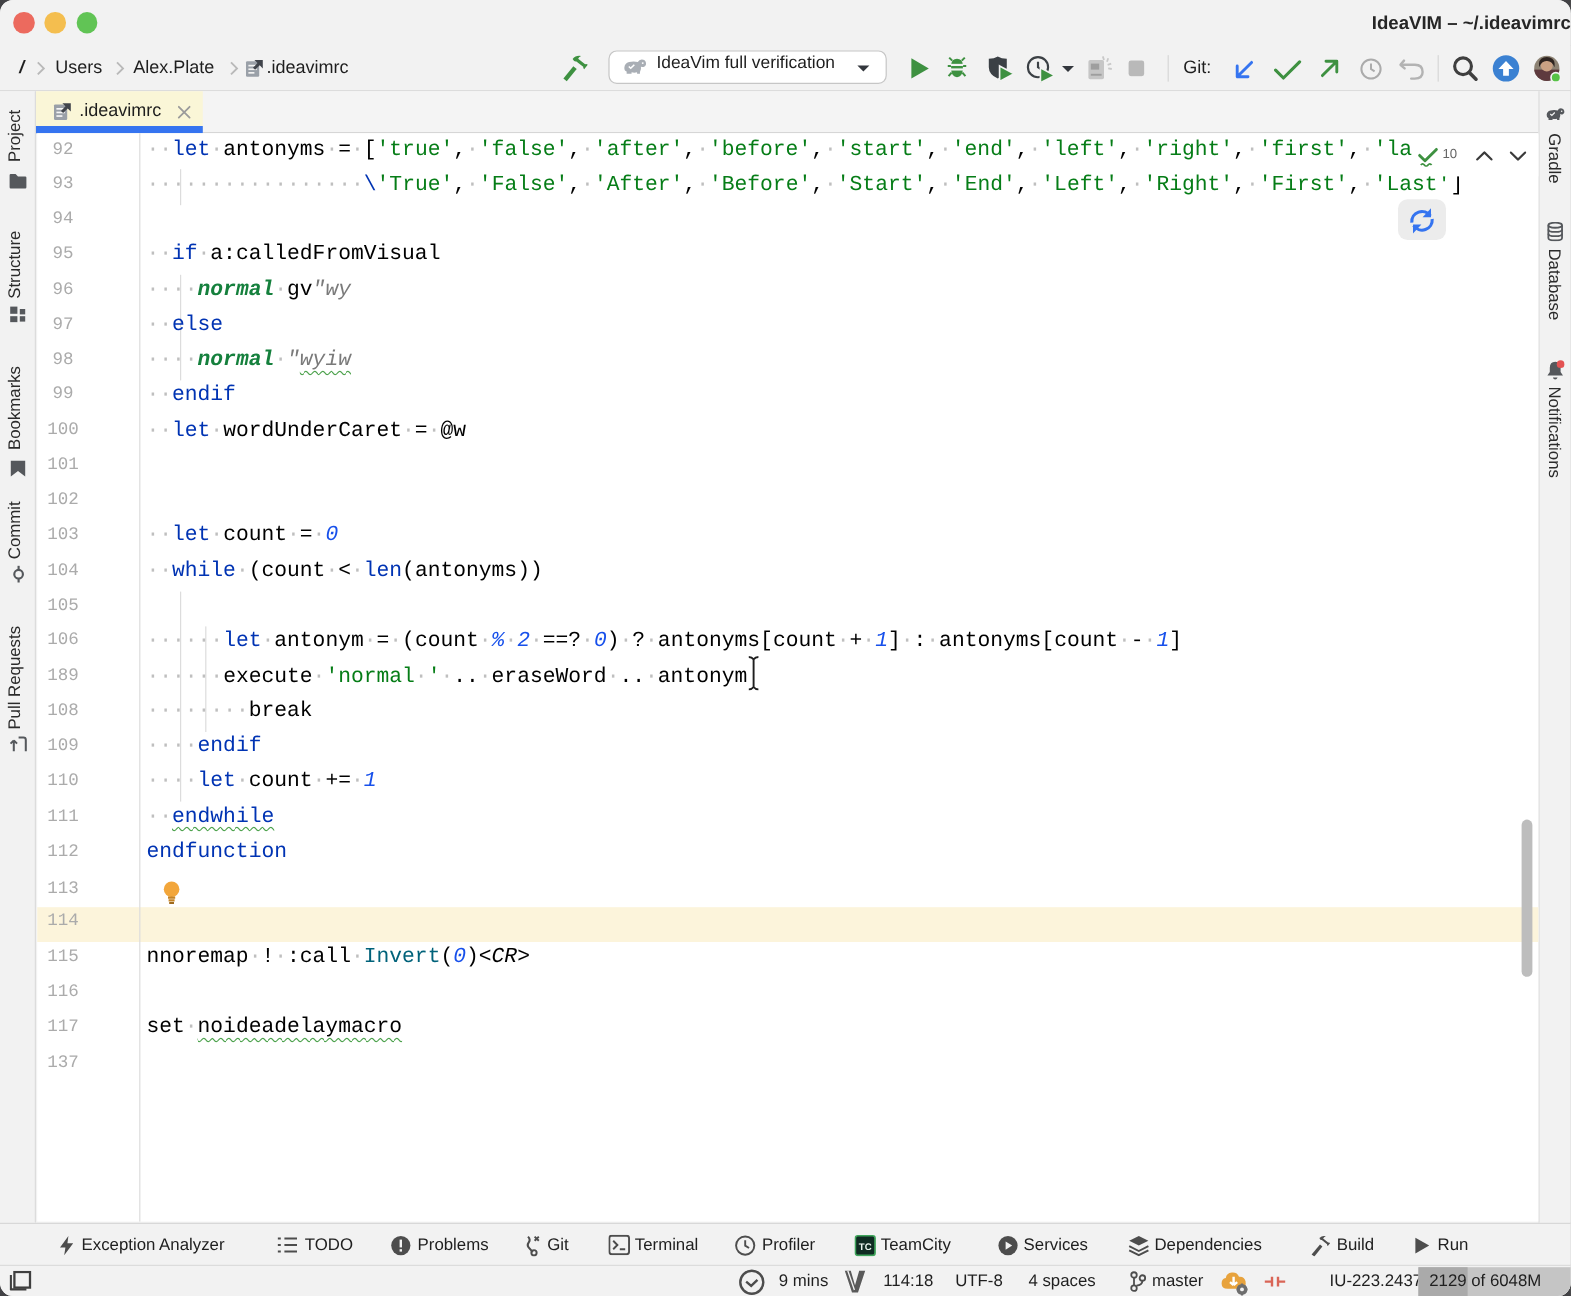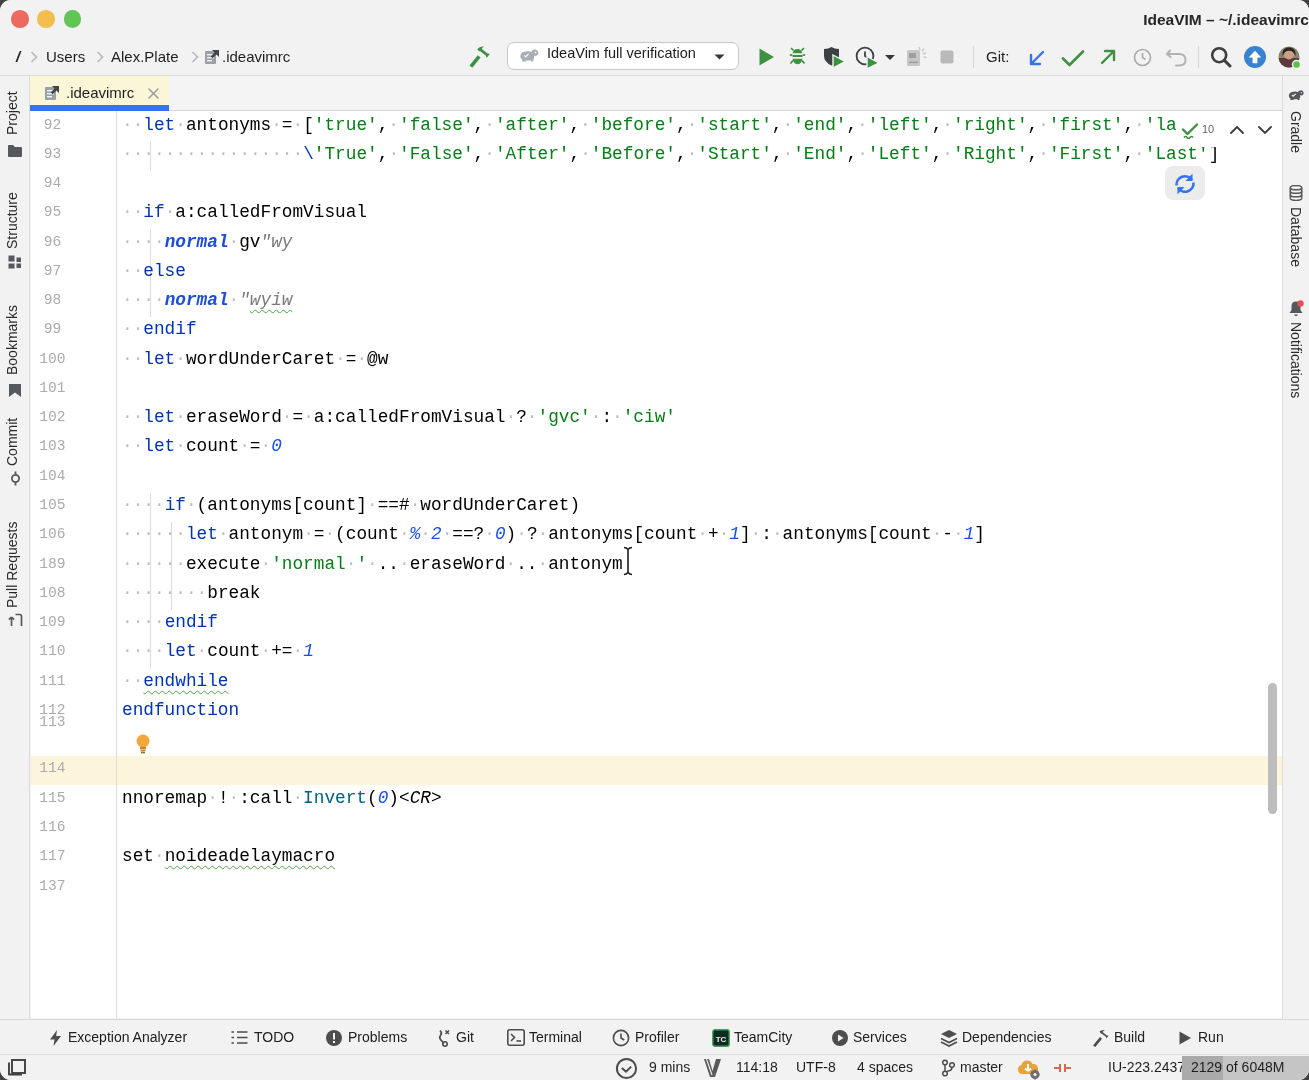--- a/index.html
+++ b/index.html
@@ -28,21 +28,21 @@
 #caretrow { position:absolute; left:0px; top:644.94px; width:1251px; height:29.27px; background:#FCF4DB; }
 #gutline { position:absolute; left:85px; top:0; width:1px; height:907px; background:#DDDDDD; }
 .ln { position:absolute; left:0px; width:43px; height:29.27px; line-height:29.27px; text-align:center; font-family:"Liberation Mono", monospace; font-size:14.6px; color:#ABABAB; }
 .cl { position:absolute; left:91px; height:29.27px; line-height:29.27px; font-family:"Liberation Mono", monospace; font-size:17.75px; color:#000000; white-space:pre; }
 .cl .w { color:#BFBFBF; }
 .cl .k { color:#0033B3; }
 .cl .s { color:#067D17; }
 .cl .n { color:#1750EB; font-style:italic; }
 .cl .f { color:#00627A; }
 .cl .g { color:#7A7A7A; font-style:italic; }
-.cl .b { color:#1d4ed8; font-weight:bold; font-style:italic; }
+.cl .b { color:#15803d; font-weight:bold; font-style:italic; }
 .cl .i { font-style:italic; }
 .cl .q { text-decoration:underline wavy #4FA34F 1.4px; text-underline-offset:4px; }
 .cl .cur { color:#FFFFFF; position:relative; z-index:0; } .cl .cur::before { content:""; position:absolute; left:0; right:0; top:-1.5px; bottom:-4.5px; background:#000; z-index:-1; }
 .iguide { position:absolute; width:1px; background:#DCDCDC; }
 
 #inspw { position:absolute; left:1146px; top:1px; width:105px; height:35px; background:#FFFFFF; }
 #reloadbtn { position:absolute; left:1134px; top:55px; width:40px; height:34px; background:#ECECEC; border-radius:8px; }
 #scrollthumb { position:absolute; left:1237px; top:572px; width:9px; height:131px; background:#BDBDBD; border-radius:4.5px; }
 
 #botbar { position:absolute; left:0; top:1019px; width:1309px; height:35px; background:#F2F2F2; border-top:1px solid #D8D8D8; }
@@ -276,37 +276,36 @@
 <div class="ln" style="top:321.47px">103</div>
 <div class="ln" style="top:350.74px">104</div>
 <div class="ln" style="top:380.01px">105</div>
 <div class="ln" style="top:409.28px">106</div>
 <div class="ln" style="top:438.55px">189</div>
 <div class="ln" style="top:467.82px">108</div>
 <div class="ln" style="top:497.09px">109</div>
 <div class="ln" style="top:526.36px">110</div>
 <div class="ln" style="top:555.63px">111</div>
 <div class="ln" style="top:584.90px">112</div>
-<div class="ln" style="top:597px">113</div>
+<div class="ln" style="top:616px">113</div>
 <div class="ln" style="top:643.44px">114</div>
 <div class="ln" style="top:672.71px">115</div>
 <div class="ln" style="top:701.98px">116</div>
 <div class="ln" style="top:731.25px">117</div>
 <div class="ln" style="top:760.52px">137</div>
 <div class="cl" style="top:-0.50px"><span class="w">·</span><span class="w">·</span><span class="k">let</span><span class="w">·</span>antonyms<span class="w">·</span>=<span class="w">·</span>[<span class="s">'true'</span>,<span class="w">·</span><span class="s">'false'</span>,<span class="w">·</span><span class="s">'after'</span>,<span class="w">·</span><span class="s">'before'</span>,<span class="w">·</span><span class="s">'start'</span>,<span class="w">·</span><span class="s">'end'</span>,<span class="w">·</span><span class="s">'left'</span>,<span class="w">·</span><span class="s">'right'</span>,<span class="w">·</span><span class="s">'first'</span>,<span class="w">·</span><span class="s">'last'</span>,</div>
 <div class="cl" style="top:28.77px"><span class="w">·</span><span class="w">·</span><span class="w">·</span><span class="w">·</span><span class="w">·</span><span class="w">·</span><span class="w">·</span><span class="w">·</span><span class="w">·</span><span class="w">·</span><span class="w">·</span><span class="w">·</span><span class="w">·</span><span class="w">·</span><span class="w">·</span><span class="w">·</span><span class="w">·</span><span class="k">\</span><span class="s">'True'</span>,<span class="w">·</span><span class="s">'False'</span>,<span class="w">·</span><span class="s">'After'</span>,<span class="w">·</span><span class="s">'Before'</span>,<span class="w">·</span><span class="s">'Start'</span>,<span class="w">·</span><span class="s">'End'</span>,<span class="w">·</span><span class="s">'Left'</span>,<span class="w">·</span><span class="s">'Right'</span>,<span class="w">·</span><span class="s">'First'</span>,<span class="w">·</span><span class="s">'Last'</span>]</div>
 <div class="cl" style="top:87.31px"><span class="w">·</span><span class="w">·</span><span class="k">if</span><span class="w">·</span>a:calledFromVisual</div>
 <div class="cl" style="top:116.58px"><span class="w">·</span><span class="w">·</span><span class="w">·</span><span class="w">·</span><span class="b">normal</span><span class="w">·</span>gv<span class="g">"wy</span></div>
 <div class="cl" style="top:145.85px"><span class="w">·</span><span class="w">·</span><span class="k">else</span></div>
 <div class="cl" style="top:175.12px"><span class="w">·</span><span class="w">·</span><span class="w">·</span><span class="w">·</span><span class="b">normal</span><span class="w">·</span><span class="g">"</span><span class="g q">wyiw</span></div>
 <div class="cl" style="top:204.39px"><span class="w">·</span><span class="w">·</span><span class="k">endif</span></div>
 <div class="cl" style="top:233.66px"><span class="w">·</span><span class="w">·</span><span class="k">let</span><span class="w">·</span>wordUnderCaret<span class="w">·</span>=<span class="w">·</span>@w</div>
-<div class="cl" style="top:292.20px"><span class="w">·</span><span class="w">·</span><span class="k">let</span><span class="w">·</span>eraseWord<span class="w">·</span>=<span class="w">·</span>a:calledFromVisual<span class="w">·</span>?<span class="w">·</span><span class="s">'gvc'</span><span class="w">·</span>:<span class="w">·</span><span class="s">'ciw'</span></div>
 <div class="cl" style="top:321.47px"><span class="w">·</span><span class="w">·</span><span class="k">let</span><span class="w">·</span>count<span class="w">·</span>=<span class="w">·</span><span class="n">0</span></div>
-<div class="cl" style="top:380.01px"><span class="w">·</span><span class="w">·</span><span class="w">·</span><span class="w">·</span><span class="k">if</span><span class="w">·</span>(antonyms[count]<span class="w">·</span>==#<span class="w">·</span>wordUnderCaret)</div>
+<div class="cl" style="top:350.74px"><span class="w">·</span><span class="w">·</span><span class="k">while</span><span class="w">·</span>(count<span class="w">·</span>&lt;<span class="w">·</span><span class="k">len</span>(antonyms))</div>
 <div class="cl" style="top:409.28px"><span class="w">·</span><span class="w">·</span><span class="w">·</span><span class="w">·</span><span class="w">·</span><span class="w">·</span><span class="k">let</span><span class="w">·</span>antonym<span class="w">·</span>=<span class="w">·</span>(count<span class="w">·</span><span class="n">%</span><span class="w">·</span><span class="n">2</span><span class="w">·</span>==?<span class="w">·</span><span class="n">0</span>)<span class="w">·</span>?<span class="w">·</span>antonyms[count<span class="w">·</span>+<span class="w">·</span><span class="n">1</span>]<span class="w">·</span>:<span class="w">·</span>antonyms[count<span class="w">·</span>-<span class="w">·</span><span class="n">1</span>]</div>
 <div class="cl" style="top:438.55px"><span class="w">·</span><span class="w">·</span><span class="w">·</span><span class="w">·</span><span class="w">·</span><span class="w">·</span>execute<span class="w">·</span><span class="s">'normal</span><span class="w">·</span><span class="s">'</span><span class="w">·</span>..<span class="w">·</span>eraseWord<span class="w">·</span>..<span class="w">·</span>antonym</div>
 <div class="cl" style="top:467.82px"><span class="w">·</span><span class="w">·</span><span class="w">·</span><span class="w">·</span><span class="w">·</span><span class="w">·</span><span class="w">·</span><span class="w">·</span>break</div>
 <div class="cl" style="top:497.09px"><span class="w">·</span><span class="w">·</span><span class="w">·</span><span class="w">·</span><span class="k">endif</span></div>
 <div class="cl" style="top:526.36px"><span class="w">·</span><span class="w">·</span><span class="w">·</span><span class="w">·</span><span class="k">let</span><span class="w">·</span>count<span class="w">·</span>+=<span class="w">·</span><span class="n">1</span></div>
 <div class="cl" style="top:555.63px"><span class="w">·</span><span class="w">·</span><span class="k q">endwhile</span></div>
 <div class="cl" style="top:584.90px"><span class="k">endfunction</span></div>
 <div class="cl" style="top:672.71px">nnoremap<span class="w">·</span>!<span class="w">·</span>:call<span class="w">·</span><span class="f">Invert</span>(<span class="n">0</span>)<span class="i">&lt;CR&gt;</span></div>
 <div class="cl" style="top:731.25px">set<span class="w">·</span><span class="q">noideadelaymacro</span></div>
 

